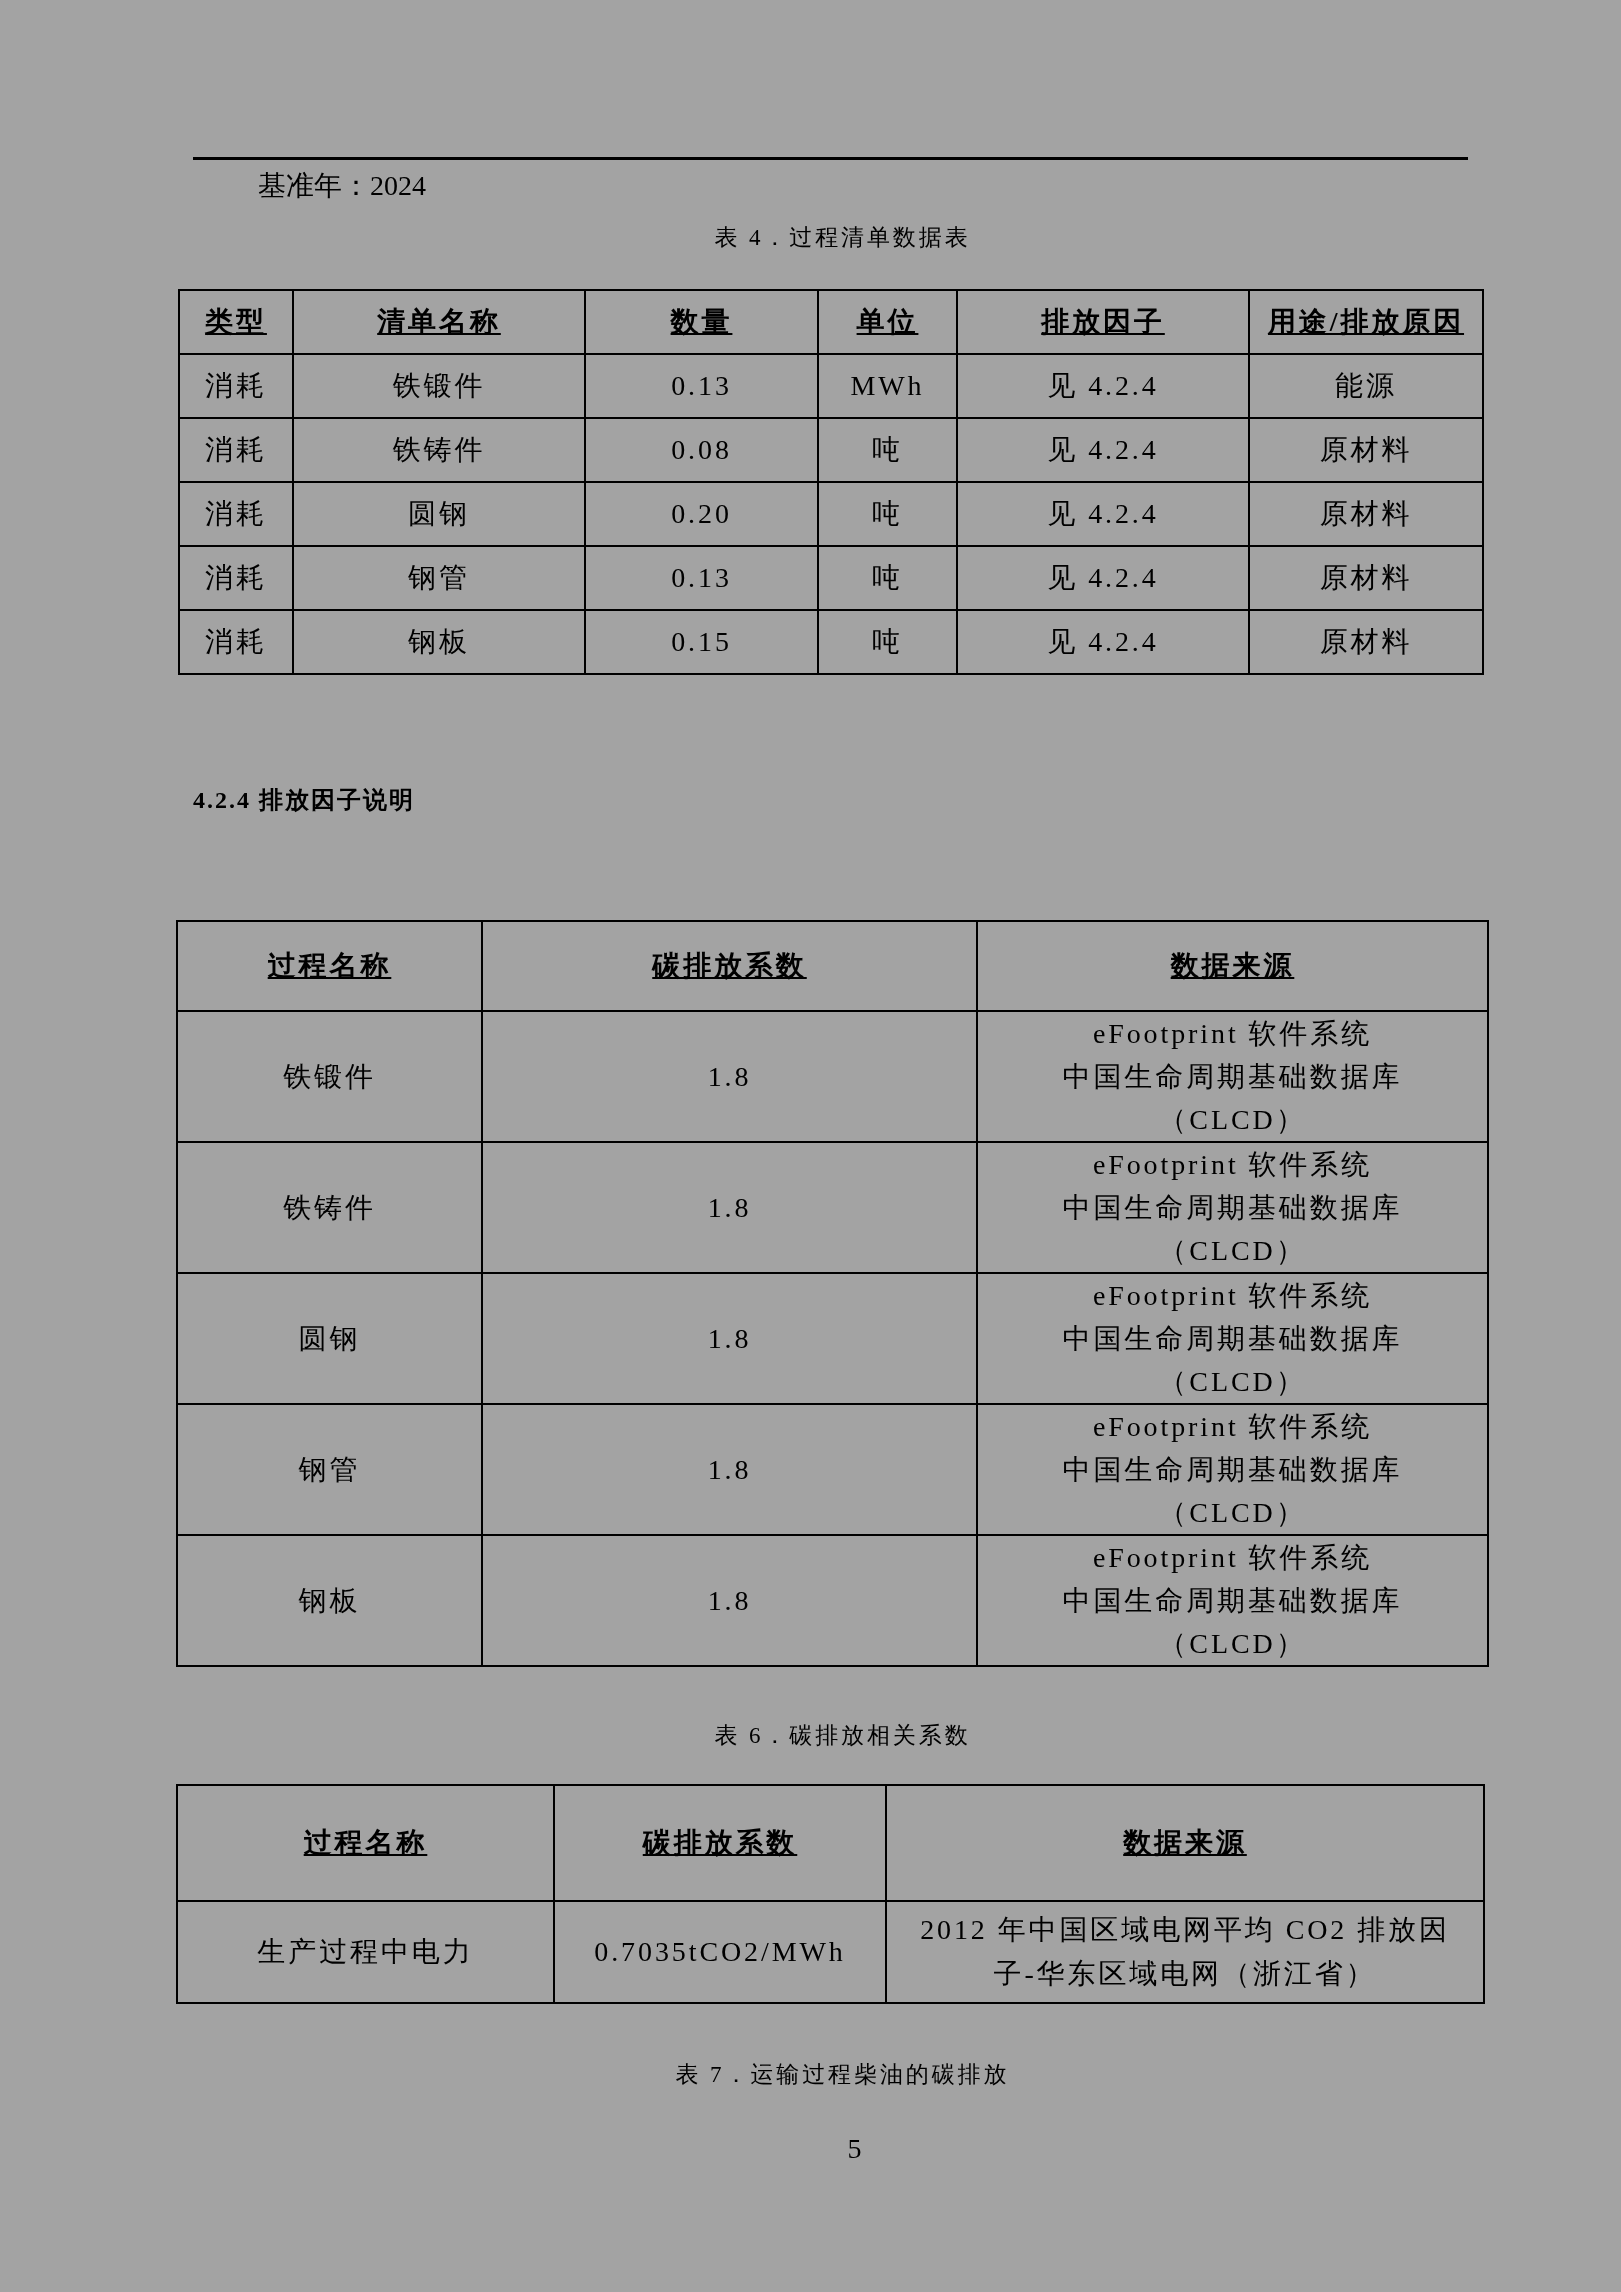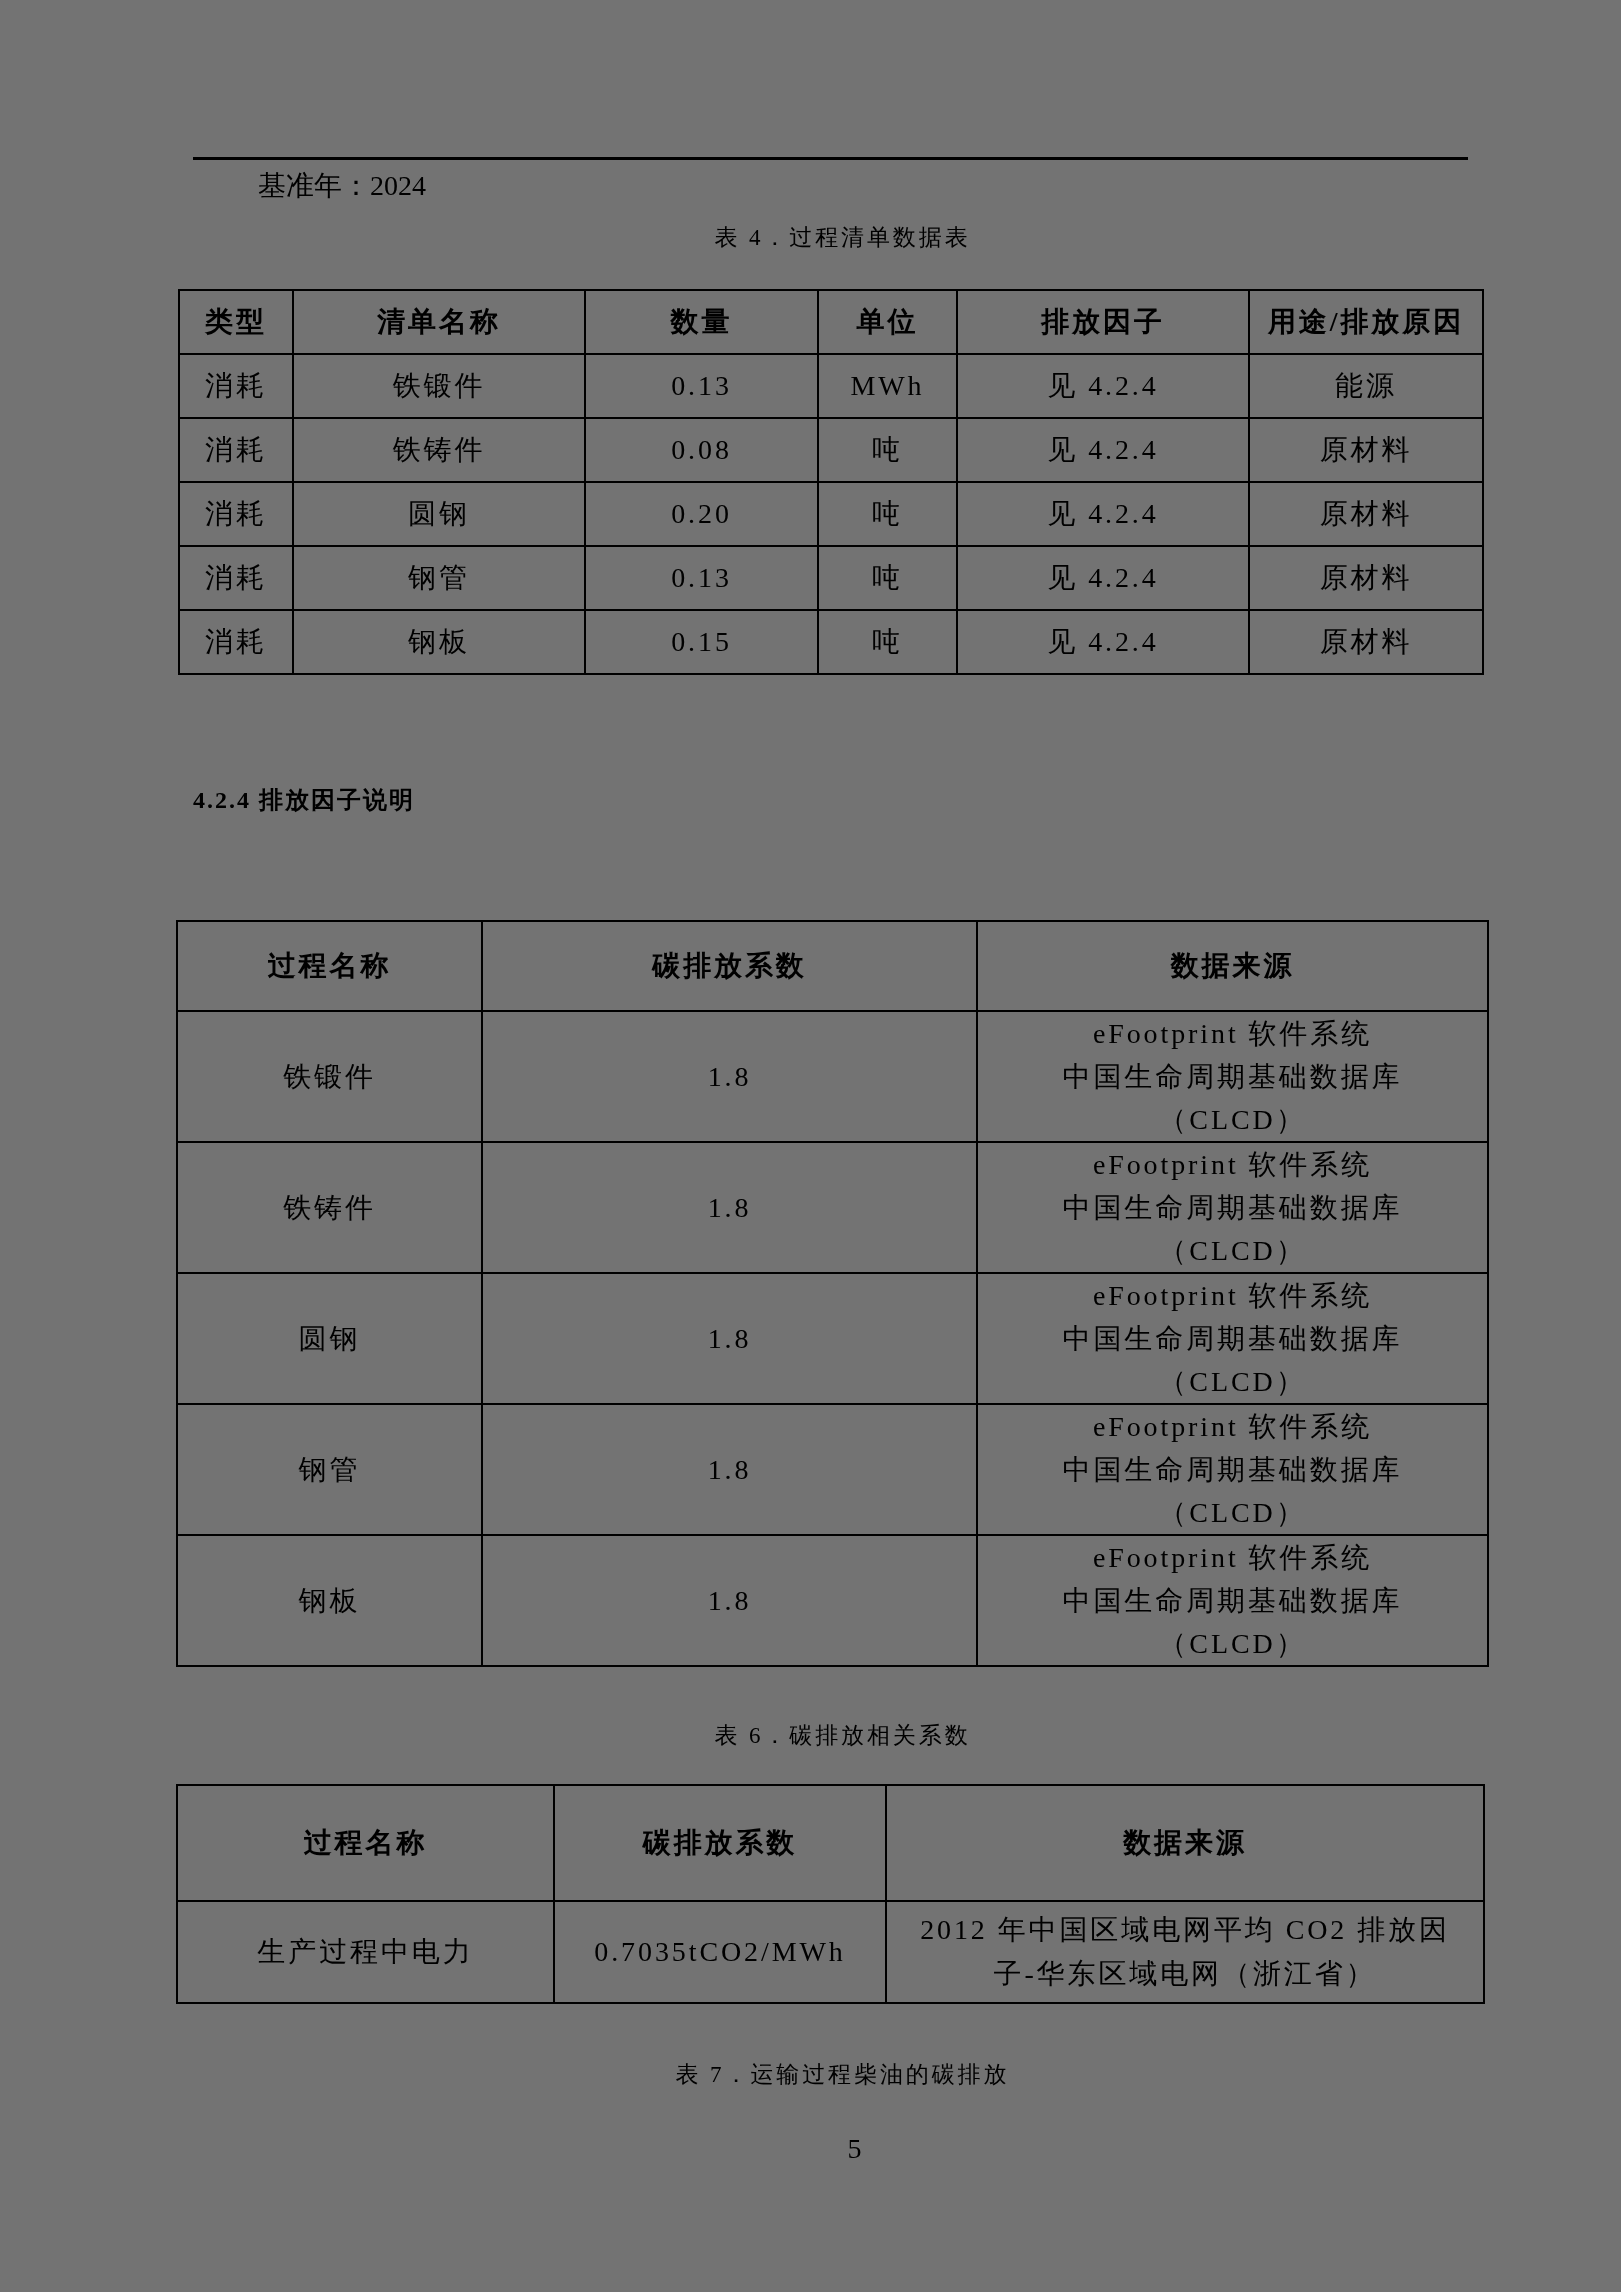--- a/index.html
+++ b/index.html
@@ -1,20 +1,20 @@
 <!DOCTYPE html>
 <html><head>
 <meta charset="utf-8">
 <style>
   html,body { margin:0; padding:0; background:#e8e8e8; }
   .page {
     position:relative;
     width:1621px; height:2293px;
     margin:0 auto;
-    background:#737373;
+    background:#a3a3a3;
     color:#000000;
     font-family:"Liberation Serif","DejaVu Serif",serif;
   }
   .top-rule {
     position:absolute; left:193px; top:157px;
     width:1275px; height:2.9px; background:#000000;
   }
   .base-year {
     position:absolute; left:258px; top:167px;
     font-size:28px; white-space:nowrap;
@@ -37,21 +37,21 @@
     position:absolute;
     border-collapse:collapse; table-layout:fixed;
     font-size:28px;
   }
   table.t th, table.t td {
     border:2px solid #000000;
     text-align:center; vertical-align:middle;
     letter-spacing:2.9px; padding:0 5.9px;
     overflow:hidden;
   }
-  table.t thead th { font-weight:bold; border-bottom:2.9px solid #000000; }
+  table.t thead th { font-weight:bold; border-bottom:2.9px solid #000000;text-decoration:underline; }
   .t4 { left:178px; top:289px; width:1305px; }
   .t4 tr { height:64px; }
   .t5 { left:176px; top:920px; width:1310px; }
   .t5 thead tr { height:90px; }
   .t5 tbody tr { height:130px; }
   .t5 td.src { line-height:43px; }
   .t6 { left:176px; top:1784px; width:1308px; }
   .t6 thead tr { height:116px; }
   .t6 tbody tr { height:102px; }
   .t6 td.src { line-height:44px; }

